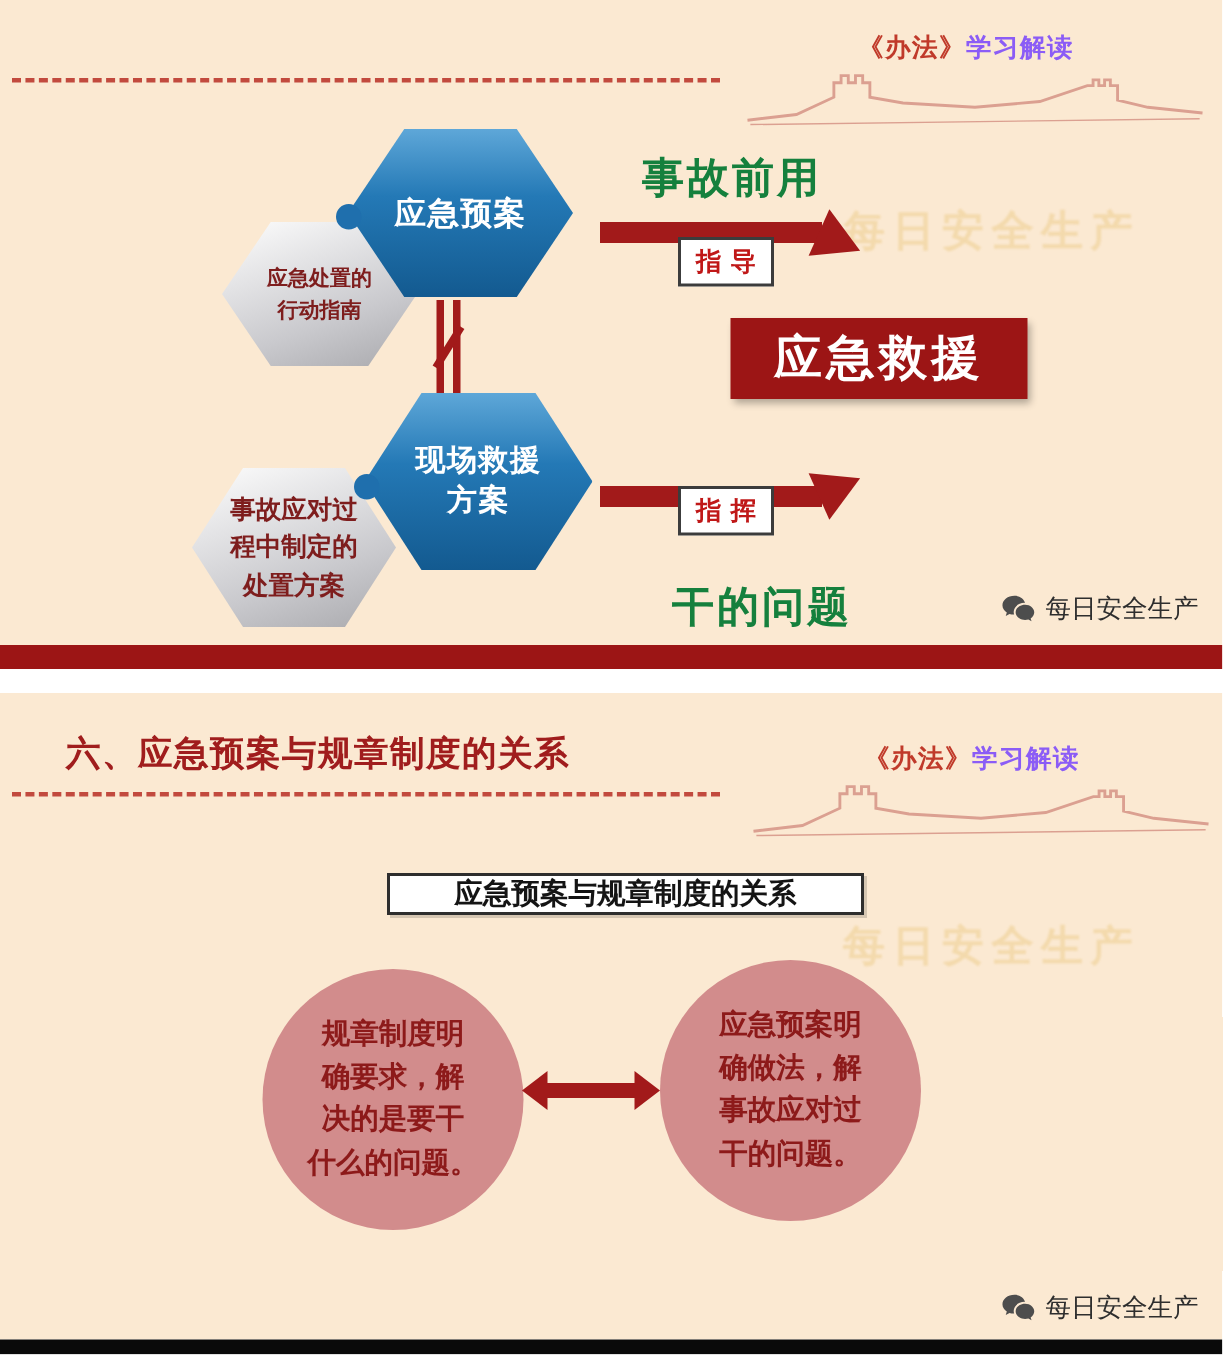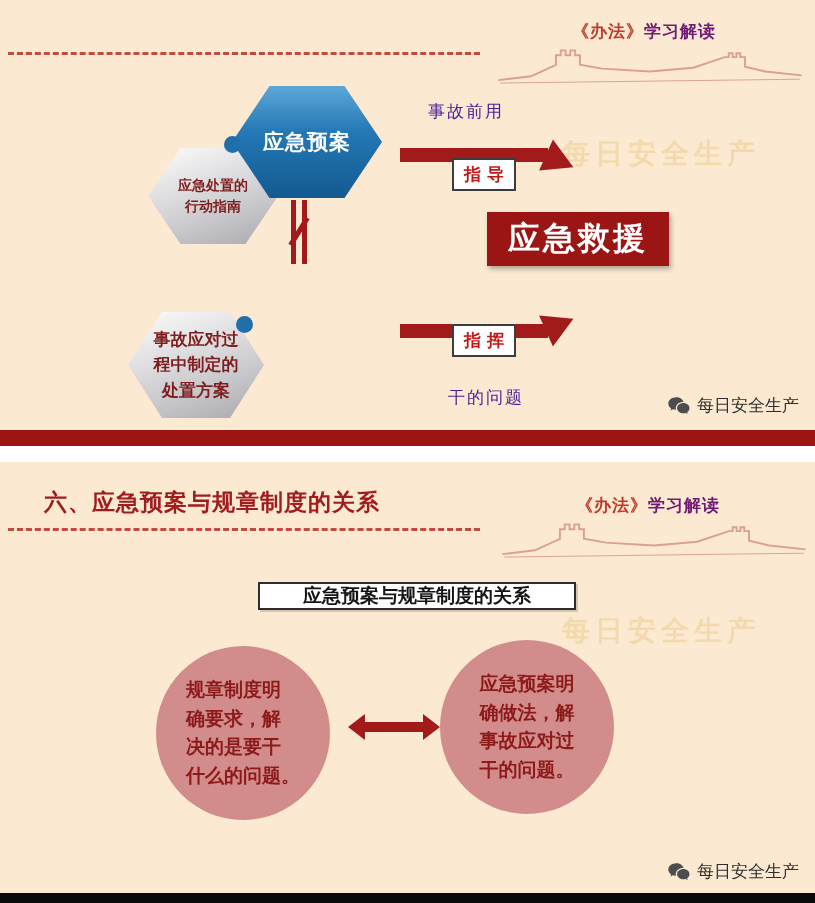--- a/index.html
+++ b/index.html
@@ -14,21 +14,21 @@
   .slide-1 .slide-title { top:16px; }
   .slide-2 .slide-title { top:25px; }
   .dashed-underline { position:absolute; left:8px; width:472px; height:0; border-top:3px dashed #c24a3e; }
   .slide-1 .dashed-underline { top:52px; }
   .slide-2 .dashed-underline { top:66px; }
 
   .badge { position:absolute; font-size:17px; font-weight:bold; letter-spacing:1px; }
   .slide-1 .badge { left:572px; top:20px; }
   .slide-2 .badge { left:576px; top:32px; }
   .badge-book { color:#c03a2a;margin-top:41px; }
-  .badge-rest { color:#701a75; }
+  .badge-rest { color:#8b5cf6; }
 
   .great-wall { position:absolute; width:316px; height:48px; opacity:.55; }
   .slide-1 .great-wall { left:492px; top:36px; }
   .slide-2 .great-wall { left:496px; top:48px; }
 
   .faint-watermark { position:absolute; font-size:28px; font-weight:bold; color:#e0b34d;
                      opacity:.28; letter-spacing:5px; filter:blur(.6px); }
   .slide-1 .faint-watermark { left:562px; top:135px; }
   .slide-2 .faint-watermark { left:562px; top:150px; }
 
@@ -62,43 +62,43 @@
   .arrow-top { left:400px; top:138px; }
   .arrow-top .arrow-head { transform:rotate(24deg); }
   .arrow-bottom { left:400px; top:314px; }
   .arrow-bottom .arrow-head { transform:rotate(-24deg); }
 
   .tag-box { position:absolute; background:#ffffff; border:2px solid #3c3c3c; color:#c01818;
              font-size:17px; font-weight:bold; padding:3px 4px 3px 10px; letter-spacing:6px; }
   .tag-guide   { left:452px; top:158px; }
   .tag-command { left:452px; top:324px; }
 
-  .red-label { position:absolute; color:#4c1d95; font-size:17px; font-weight:normal; letter-spacing:2px; }
+  .red-label { position:absolute; color:#15803d; font-size:28px; font-weight:bold; letter-spacing:2px; }
   .label-before { left:428px; top:100px; }
   .label-during { left:448px; top:386px; }
 
-  .rescue-box { position:absolute; left:487px; top:212px; width:182px; height:54px; background:#9c1515;
+  .rescue-box { position:absolute; left:487px; top:212px; width:198px; height:54px; background:#9c1515;
                 color:#ffffff; font-size:32px; font-weight:bold; display:flex; align-items:center;
                 justify-content:center; letter-spacing:3px; box-shadow:2px 3px 5px rgba(0,0,0,.3); }
 
   .wm { position:absolute; display:flex; align-items:center; gap:6px; color:#2e2e2e; font-size:17px; }
   .slide-1 .wm { right:16px; top:394px; }
   .slide-2 .wm { right:16px; top:398px; }
 
   .red-bar { position:absolute; left:0; top:430px; width:815px; height:16px; background:#9c1515; }
   .black-bar { position:absolute; left:0; top:893px; width:815px; height:10px; background:#0a0a0a; }
 
   .box-title { position:absolute; left:258px; top:120px; width:318px; height:28px; background:#ffffff;
                border:2px solid #2e2e2e; display:flex; align-items:center; justify-content:center;
                font-size:19px; font-weight:bold; color:#141414; box-shadow:2px 2px 0 rgba(0,0,0,.15); }
 
   .pink-circle { position:absolute; width:174px; height:174px; border-radius:50%; background:#d28c8c;
                  display:flex; align-items:center; justify-content:center; color:#8d1a1a;
                  font-size:19px; font-weight:bold; line-height:1.5; }
-  .circle-left  { left:156px; top:184px; }
+  .circle-left  { left:175px; top:184px;text-align:center; }
   .circle-right { left:440px; top:178px; }
 
   .dbl-arrow { position:absolute; left:348px; top:252px; width:92px; height:26px; }
   .dbl-shaft { position:absolute; left:14px; right:14px; top:8px; height:10px; background:#a21a1a; }
   .dbl-head-l { position:absolute; left:0; top:0; width:0; height:0; border-top:13px solid transparent;
                 border-bottom:13px solid transparent; border-right:17px solid #a21a1a; }
   .dbl-head-r { position:absolute; right:0; top:0; width:0; height:0; border-top:13px solid transparent;
                 border-bottom:13px solid transparent; border-left:17px solid #a21a1a; }
 </style>
 </head>
@@ -125,20 +125,22 @@
 
     <div class="neq">
       <div class="neq-bar b1"></div>
       <div class="neq-bar b2"></div>
       <div class="neq-slash"></div>
     </div>
 
     <div class="hex hex-gray hex-rescue-note pre">事故应对过
 程中制定的
 处置方案</div>
+    <div class="hex hex-blue hex-rescue pre">现场救援
+方案</div>
     <div class="knob knob-bottom"></div>
 
     <div class="red-label label-before">事故前用</div>
     <div class="arrow arrow-top">
       <div class="arrow-shaft"></div>
       <div class="arrow-head"></div>
     </div>
     <div class="tag-box tag-guide">指导</div>
 
     <div class="rescue-box">应急救援</div>

